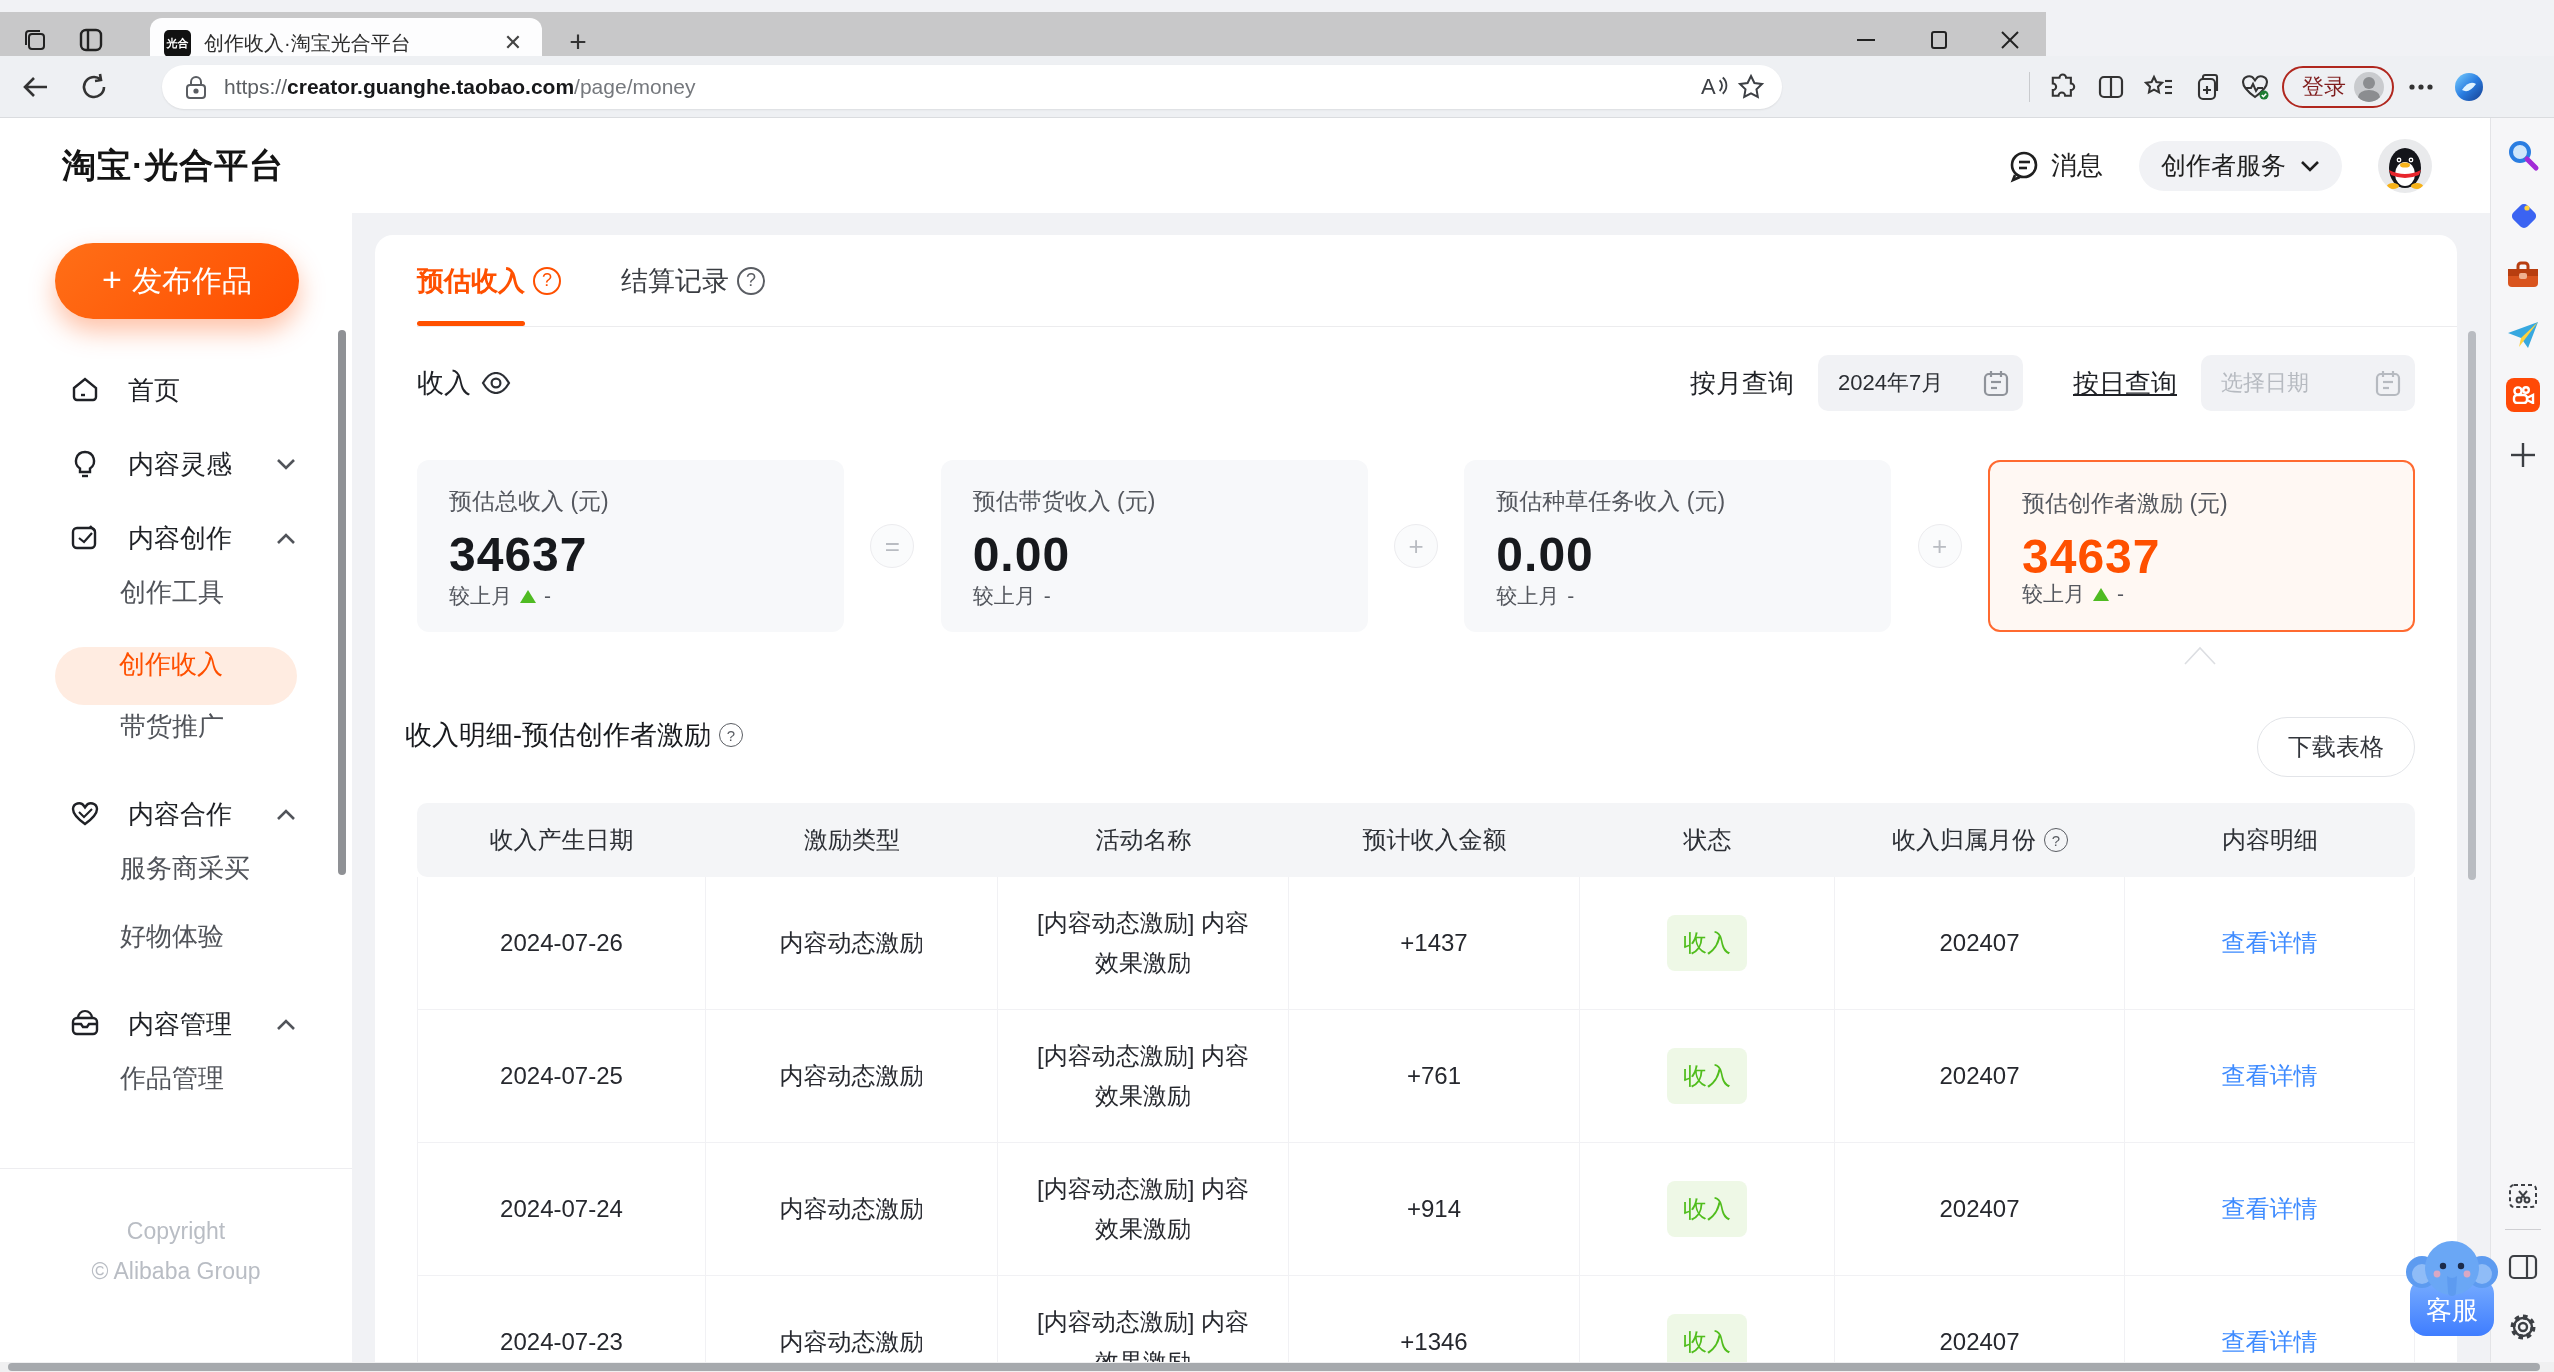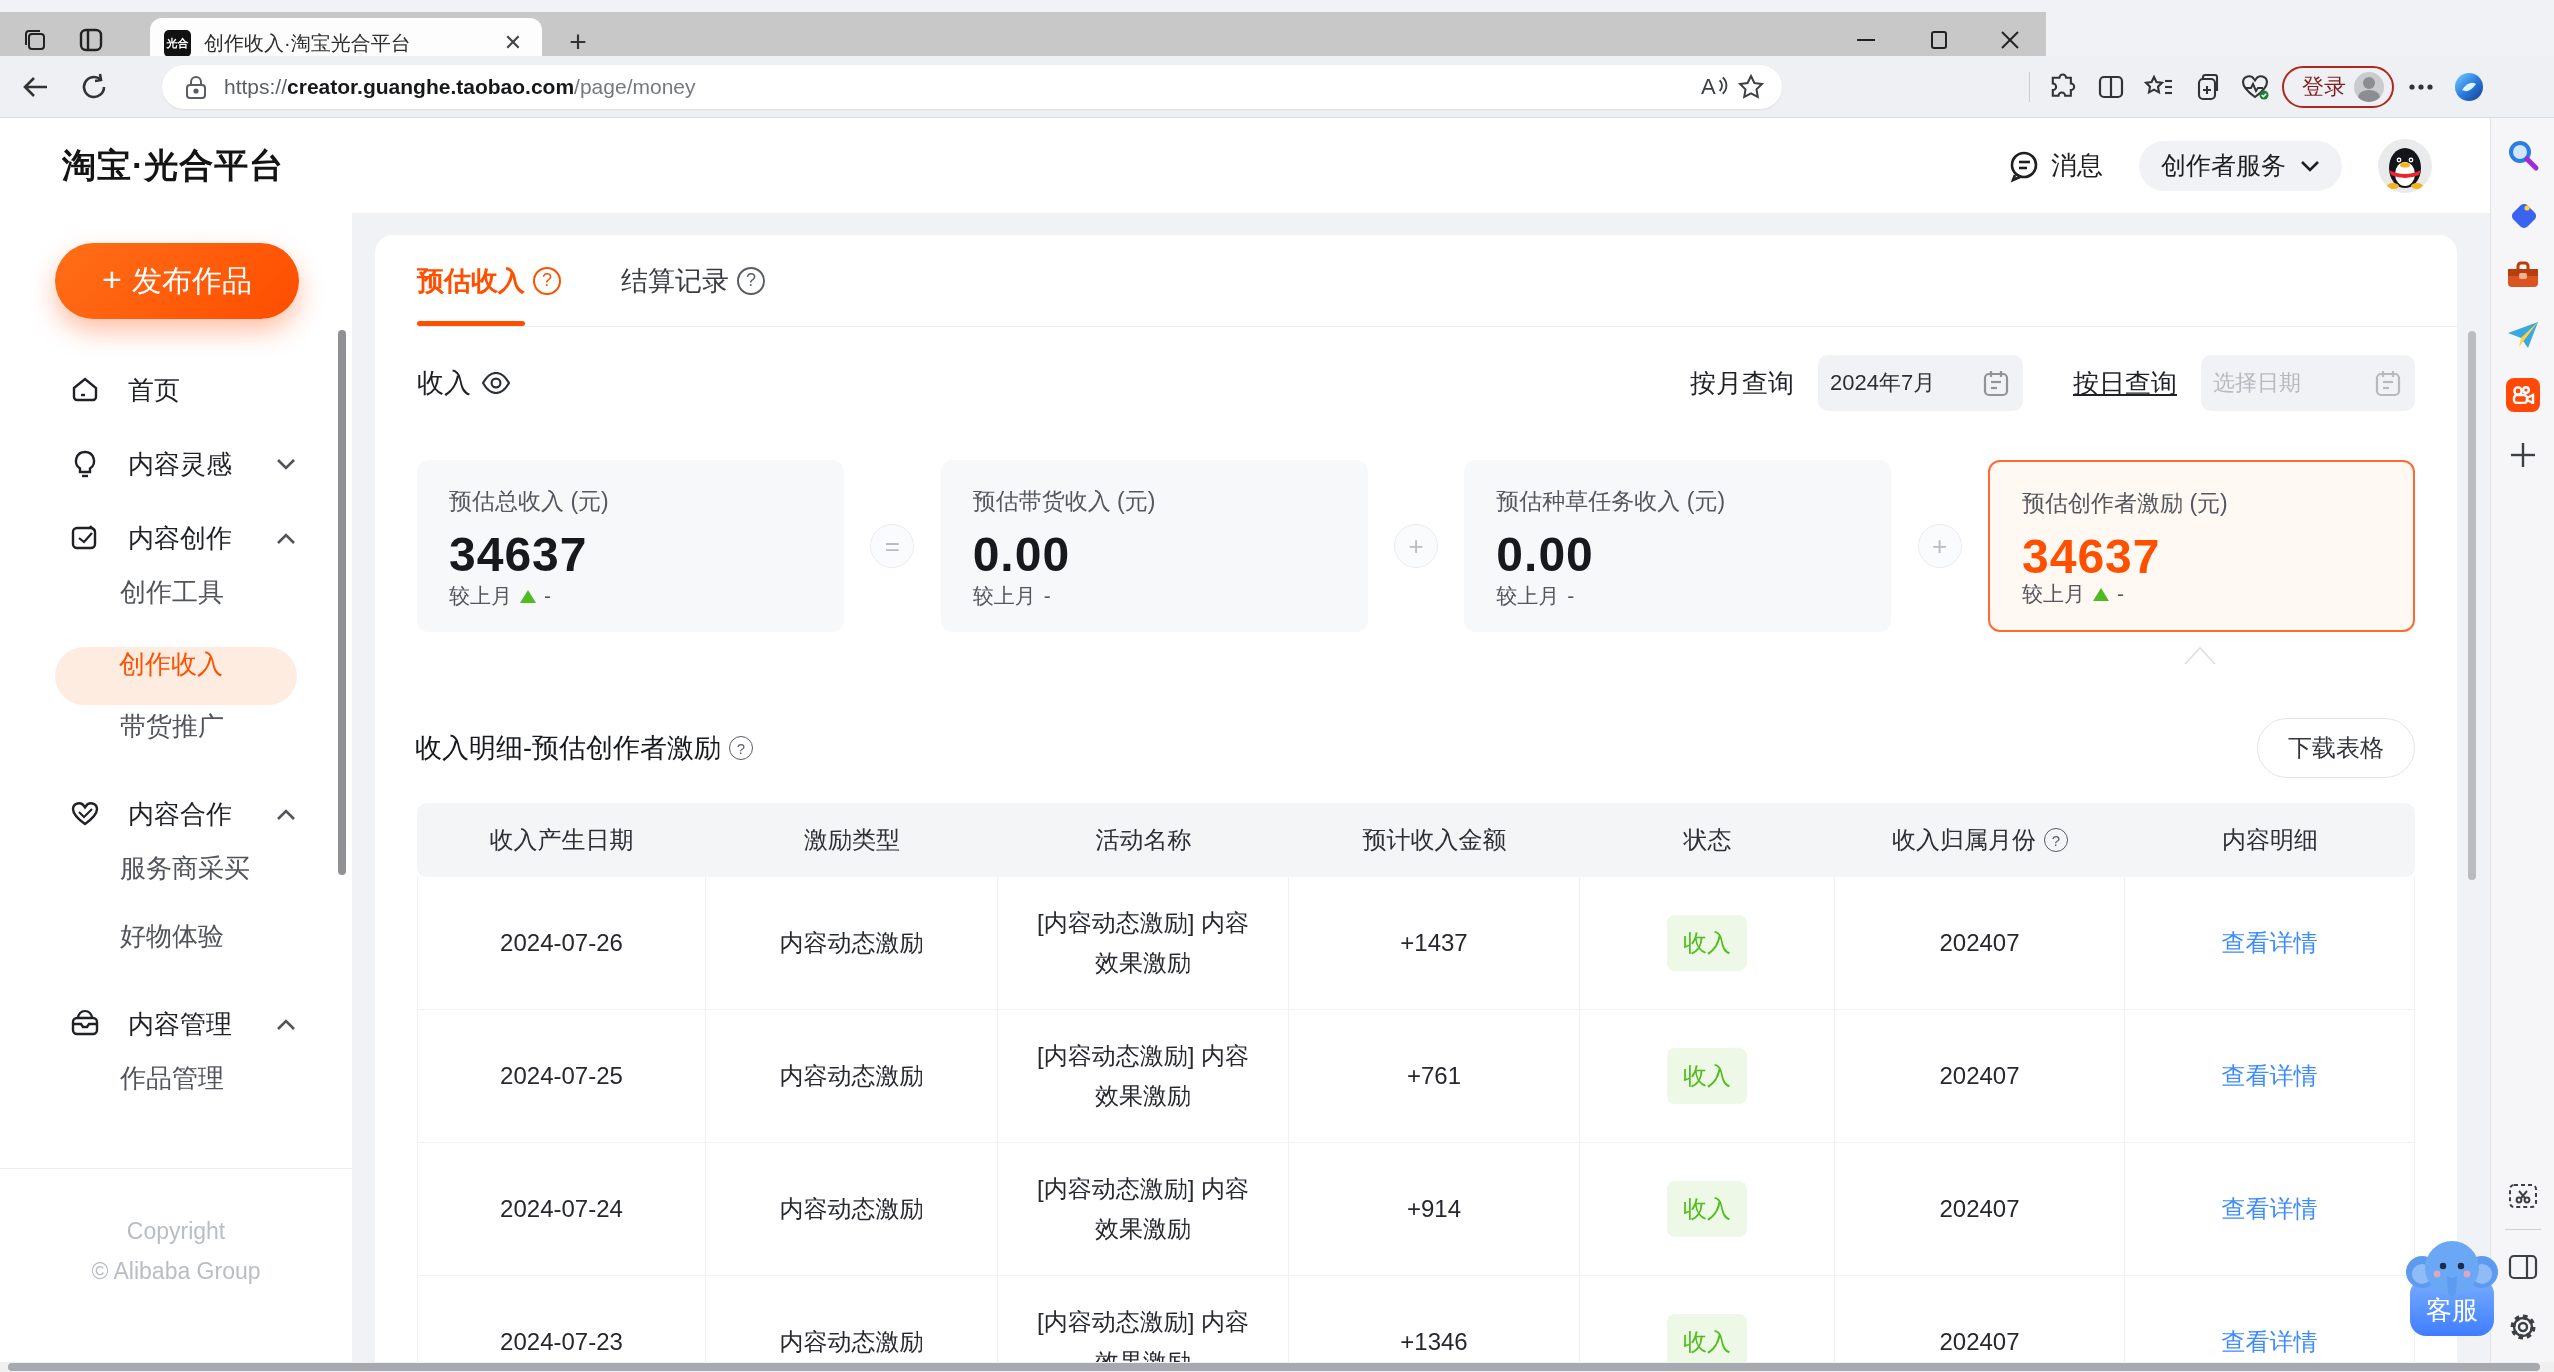--- a/index.html
+++ b/index.html
@@ -71,40 +71,40 @@
   .mtab.active { color:#ff5000; font-weight:bold; }
   .mtab.active::after { content:""; position:absolute; left:0; bottom:0; width:108px; height:5px; background:#ff5000; border-radius:3px; }
   .qmark { width:28px; height:28px; border:2px solid currentColor; border-radius:50%; font-size:18px; display:flex; align-items:center; justify-content:center; font-weight:normal; }
   .qmark.gray { color:#5a5d63; }
   .qmark.small { width:24px; height:24px; font-size:15px; border-width:1.6px; }
 
   .income-row { position:absolute; left:42px; right:42px; top:118px; height:60px; display:flex; align-items:center; }
   .income-label { font-size:27px; color:#1f2126; font-weight:500; display:flex; align-items:center; gap:10px; }
   .query-group { margin-left:auto; display:flex; align-items:center; gap:24px; }
   .query-label { font-size:26px; color:#1f2126; font-weight:500; }
-  .date-input { width:205px; height:56px; background:#f1f2f5; border:none; border-radius:10px; font-size:22px; color:#2b2e33; padding:0 46px 0 12px; font-family:inherit; }
+  .date-input { width:205px; height:56px; background:#f1f2f5; border:none; border-radius:10px; font-size:22px; color:#2b2e33; padding:0 46px 0 20px; font-family:inherit; }
   .date-input.day { width:214px; }
   .date-input::placeholder { color:#b6bac0; }
   .input-wrap { position:relative; }
   .cal-ic { position:absolute; right:14px; top:14px; pointer-events:none; }
 
   .cards-row { position:absolute; left:42px; top:225px; width:1998px; height:172px; display:flex; align-items:center; }
   .stat-card { width:427px; height:172px; background:#f7f8fa; border-radius:12px; padding:26px 32px; position:relative; flex:none; }
   .stat-card.hl { background:#fff8f3; border:2px solid #ff6a30; }
   .stat-title { font-size:23px; color:#54575e; }
   .stat-value { font-size:48px; font-weight:600; color:#17191d; margin-top:10px; letter-spacing:1px; }
   .stat-card.hl .stat-value { color:#ff5000; }
   .stat-compare { position:absolute; left:32px; bottom:22px; font-size:21px; color:#54575e; display:flex; align-items:center; gap:8px; }
   .tri-up { width:0; height:0; border-left:8px solid transparent; border-right:8px solid transparent; border-bottom:13px solid #4fbb22; display:inline-block; }
   .op-circle { width:44px; height:44px; border-radius:50%; background:#fafbfc; border:1px solid #ececef; color:#b9bcc2; font-size:26px; display:flex; align-items:center; justify-content:center; margin:0 auto; flex:none; }
   .op-gap { flex:1; display:flex; align-items:center; justify-content:center; }
 
   .caret-up { position:absolute; left:1808px; top:410px; width:34px; height:34px; }
 
-  .section-row { position:absolute; left:40px; right:42px; top:482px; height:62px; display:flex; align-items:center; }
+  .section-row { position:absolute; left:30px; right:42px; top:482px; height:62px; display:flex; align-items:flex-start; }
   .section-title { font-size:27px; color:#17191d; display:flex; align-items:center; gap:8px; }
   .download-btn { margin-left:auto; height:60px; padding:0 30px; border:1px solid #e2e4e8; border-radius:30px; background:#fff; font-size:24px; color:#33363c; display:flex; align-items:center; }
 
   
   .table { position:absolute; left:42px; top:568px; width:1998px; }
   .thead { display:grid; grid-template-columns:289px 292px 291px 291px 255px 290px 290px; background:#f4f5f7; border-radius:10px; height:74px; align-items:center; }
   .th { text-align:center; font-size:24px; color:#2c2f35; font-weight:500; display:flex; align-items:center; justify-content:center; gap:8px; }
   .trow { display:grid; grid-template-columns:289px 292px 291px 291px 255px 290px 290px; height:133px; border-bottom:1px solid #f1f1f4; }
   .td { display:flex; align-items:center; justify-content:center; text-align:center; font-size:24px; color:#26282e; border-right:1px solid #f1f1f4; padding:0 36px; line-height:40px; }
   .td:first-child { border-left:1px solid #f1f1f4; }

